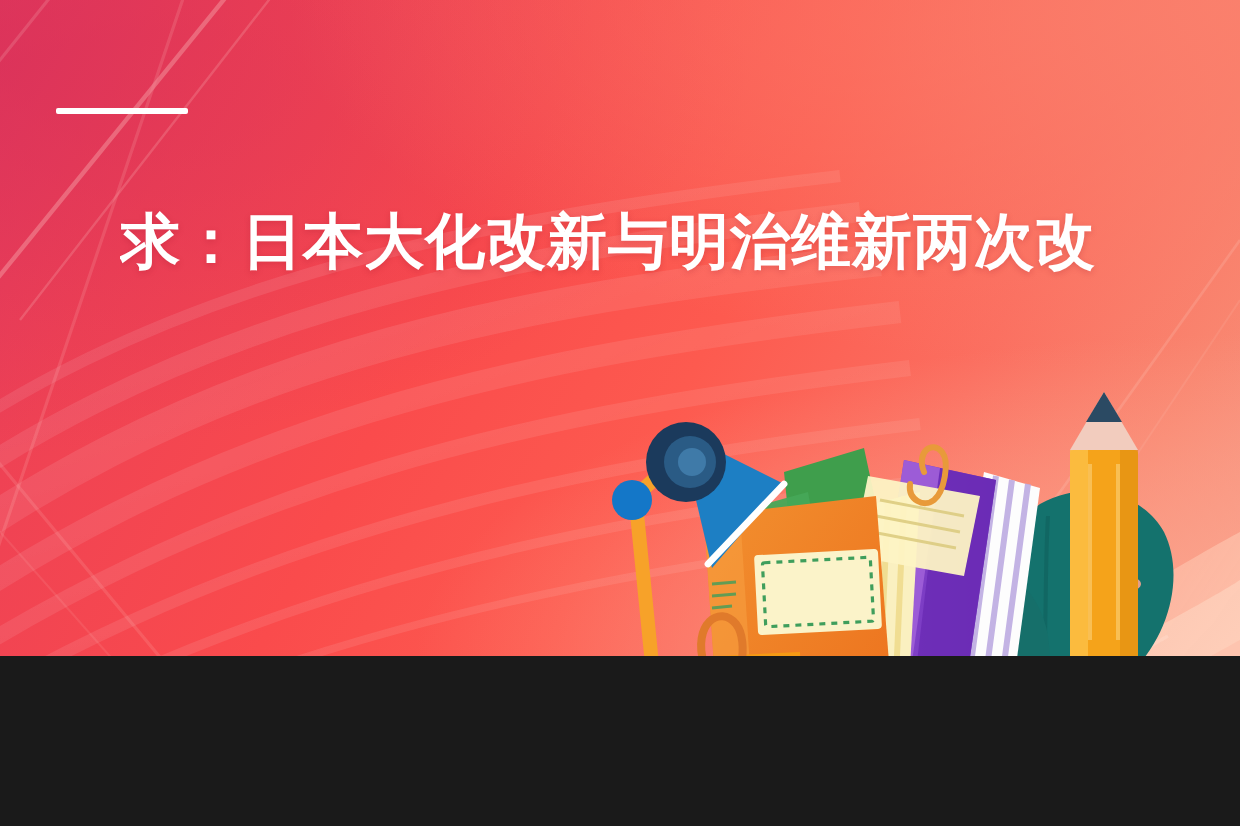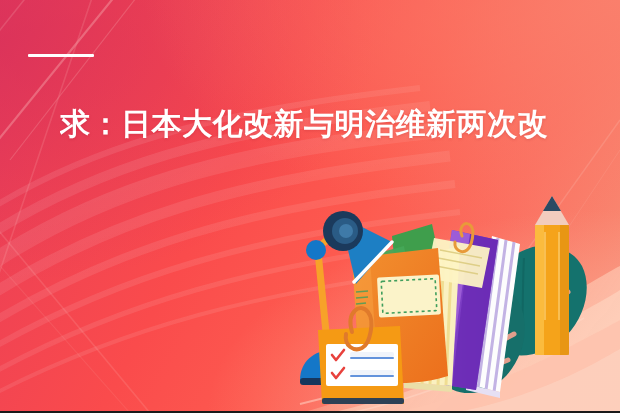--- a/index.html
+++ b/index.html
@@ -6,23 +6,23 @@
   html, body {
     margin: 0;
     padding: 0;
     background: #1a1a1a;
   }
   * { box-sizing: border-box; }
 
   .canvas {
     position: relative;
     width: 620px;
-    height: 411px;
+    height: 328px;
     overflow: hidden;
-    font-family: Liberation Serif, serif;
+    font-family: Liberation Mono, monospace;
     background: #f4515a;
   }
 
   
   .bg-base {
     position: absolute;
     inset: 0;
     background:
       linear-gradient(118deg,
         #e43a5e 0%,

